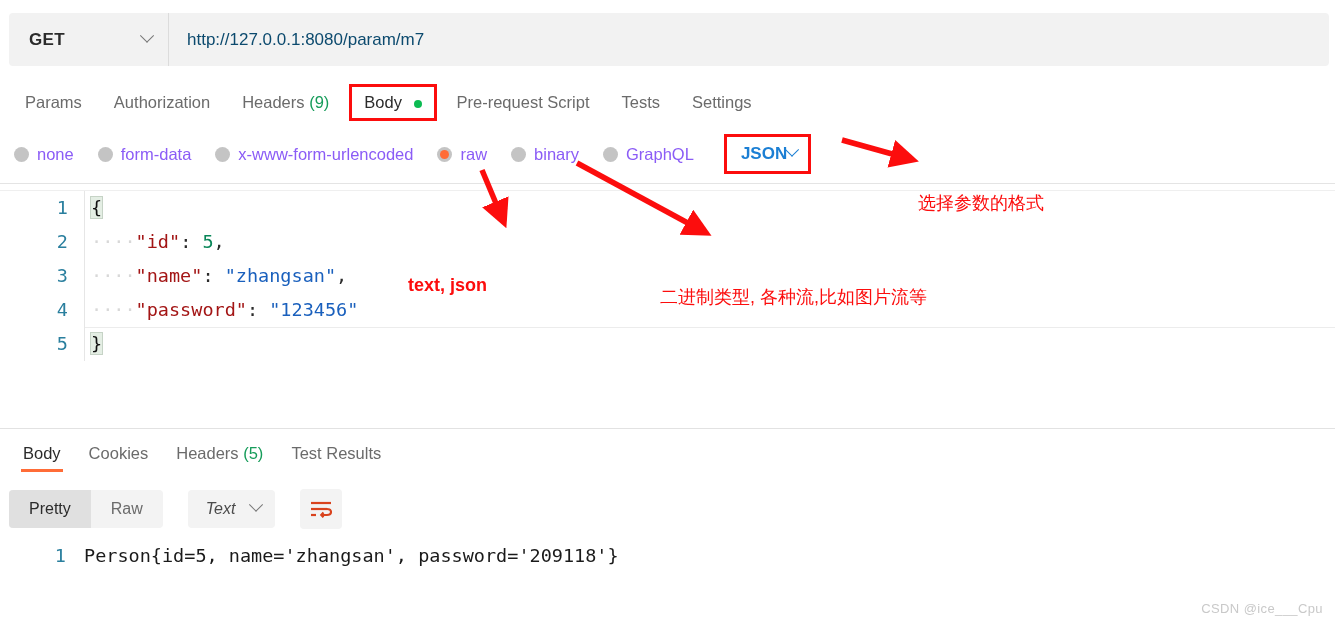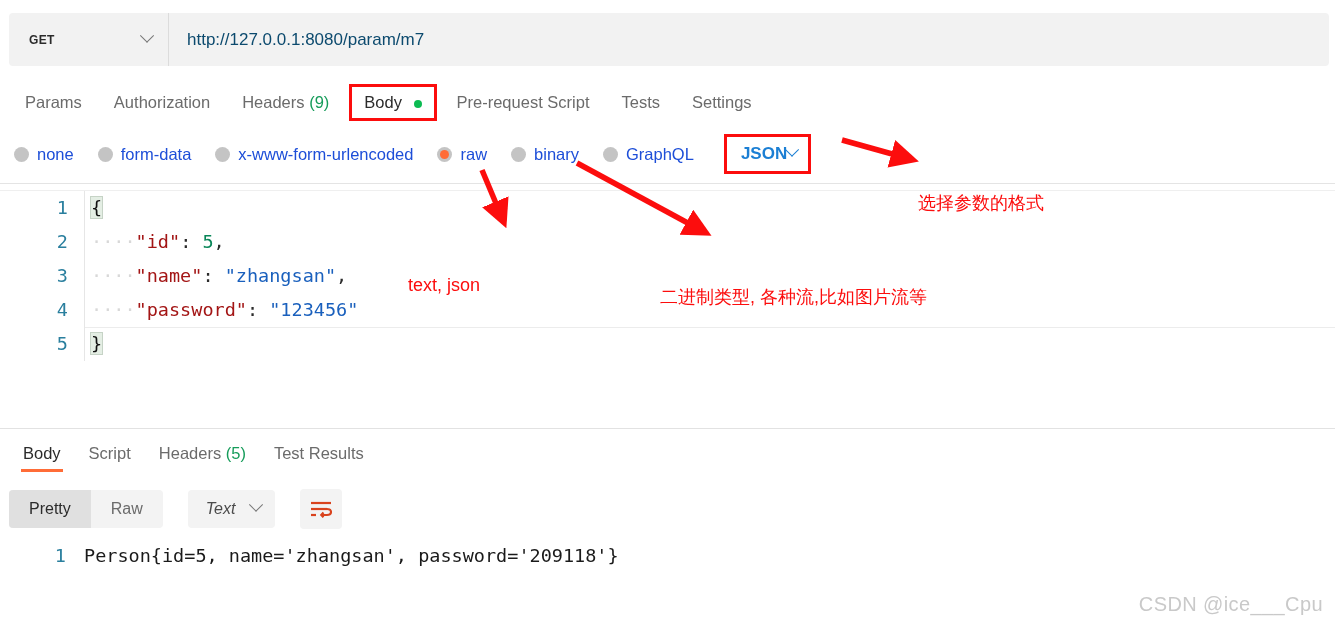--- a/index.html
+++ b/index.html
@@ -29,21 +29,21 @@
   .method-select {
     width: 160px;
     display: flex;
     align-items: center;
     justify-content: space-between;
     padding: 0 16px 0 20px;
     border-right: 1px solid #dcdcdc;
     cursor: pointer;
   }
   .method-label {
-    font-size: 12px;
+    font-size: 17px;
     font-weight: bold;
     color: #2b2b2b;
     letter-spacing: .3px;
   }
   .chev {
     display: inline-block;
     width: 10px; height: 10px;
     border-right: 1.6px solid #777;
     border-bottom: 1.6px solid #777;
     transform: rotate(45deg) translate(-3px,-3px);
@@ -120,21 +120,21 @@
     background: #c4c4c4;
   }
   .radio-opt.selected .radio-circle::after {
     content: "";
     width: 9px; height: 9px;
     border-radius: 50%;
     background: #ff6c37;
   }
   .radio-label {
     font-size: 16.5px;
-    color: #1d4ed8;
+    color: #8b5cf6;
   }
   .json-select {
     border: 3px solid #fc0d0d;
     padding: 7px 11px 7px 14px;
     display: flex;
     align-items: center;
     cursor: pointer;
     margin-left: 6px;
   }
   .json-select .jl {
@@ -296,28 +296,28 @@
 
   
   .anno {
     position: absolute;
     color: #fc0d0d;
     font-size: 18px;
     line-height: 1.42;
     white-space: pre;
     pointer-events: none;
   }
-  .anno-bold { font-weight: normal; }
+  .anno-bold { font-weight: bold; }
   svg.arrow { position: absolute; pointer-events: none; overflow: visible; }
 
   
   .watermark {
     position: absolute;
     right: 12px; bottom: 7px;
-    font-size: 20px;
+    font-size: 13px;
     color: #c9c9c9;
     letter-spacing: .4px;
   }
 </style>
 </head>
 <body>
 
 <div id="app">
 
   <div class="url-bar">
@@ -420,21 +420,21 @@
     </div>
   </div>
 
   <div class="resp-sep"></div>
 
   <div class="resp-tabs">
     <div class="resp-tab active">
       <span>Body</span>
     </div>
     <div class="resp-tab">
-      <span>Script</span>
+      <span>Cookies</span>
     </div>
     <div class="resp-tab">
       <span>Headers</span>
       <span class="count">(5)</span>
     </div>
     <div class="resp-tab">
       <span>Test Results</span>
     </div>
   </div>
 

